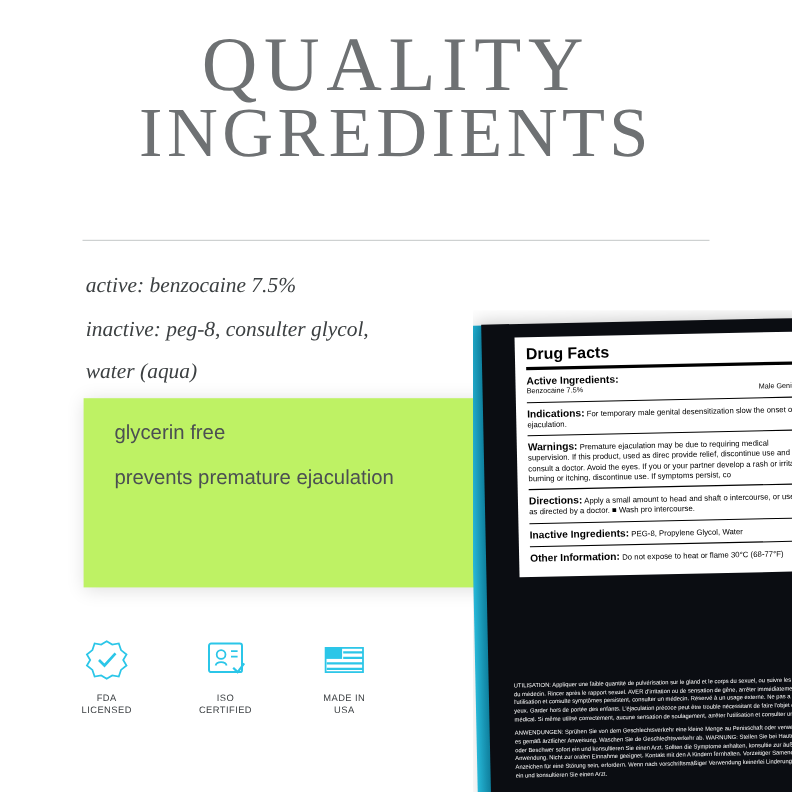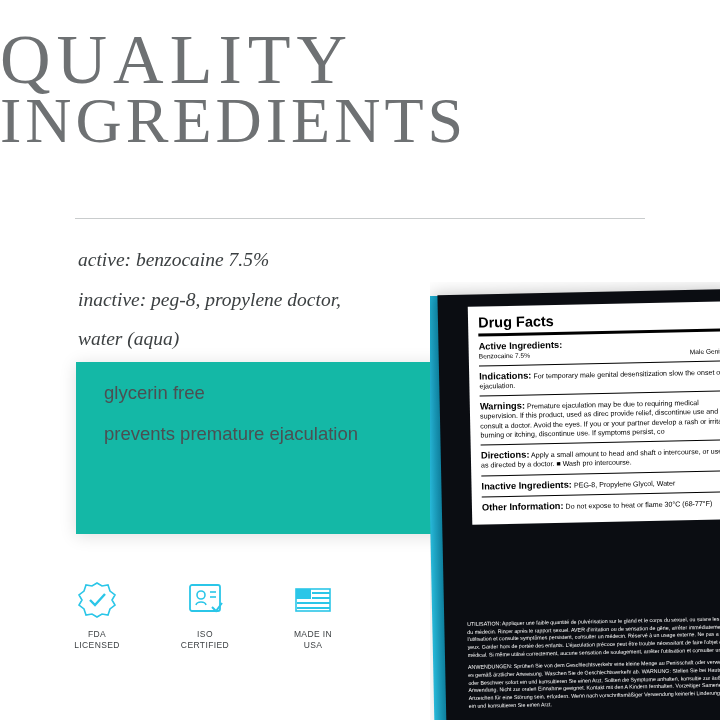--- a/index.html
+++ b/index.html
@@ -14,21 +14,21 @@
     overflow: hidden;
     position: relative;
   }
 
   
   .headline {
     position: absolute;
     left: 0;
     top: 28px;
     width: 720px;
-    text-align: left;
+    text-align: center;
     font-family: "Liberation Serif", serif;
     color: #6e7173;
     letter-spacing: 2px;
     line-height: 0.92;
   }
   .headline .line1 {
     font-size: 70px;
     display: block;
     letter-spacing: 6px;
   }
@@ -61,21 +61,21 @@
   }
   .ingredients div { white-space: nowrap; margin-top: 12px; }
 
   
   .benefits-card {
     position: absolute;
     left: 76px;
     top: 362px;
     width: 372px;
     height: 172px;
-    background: #14b8a6;
+    background: #bef264;
     box-shadow: 0 2px 16px rgba(0,0,0,0.13);
     box-sizing: border-box;
     padding: 22px 28px;
   }
   .benefit {
     font-size: 18.5px;
     color: #4b4f52;
     line-height: 1.0;
     margin-bottom: 22px;
     font-weight: 300;
@@ -193,21 +193,21 @@
 
 <div class="headline">
   <span class="line1">QUALITY</span>
   <span class="line2">INGREDIENTS</span>
 </div>
 
 <div class="divider"></div>
 
 <div class="ingredients">
   <div>active: benzocaine 7.5%</div>
-  <div>inactive: peg-8, propylene doctor,</div>
+  <div>inactive: peg-8, consulter glycol,</div>
   <div>water (aqua)</div>
 </div>
 
 <div class="benefits-card">
   <div class="benefit">glycerin free</div>
   <div class="benefit">prevents premature ejaculation</div>
 </div>
 
 <div class="badges">
 

